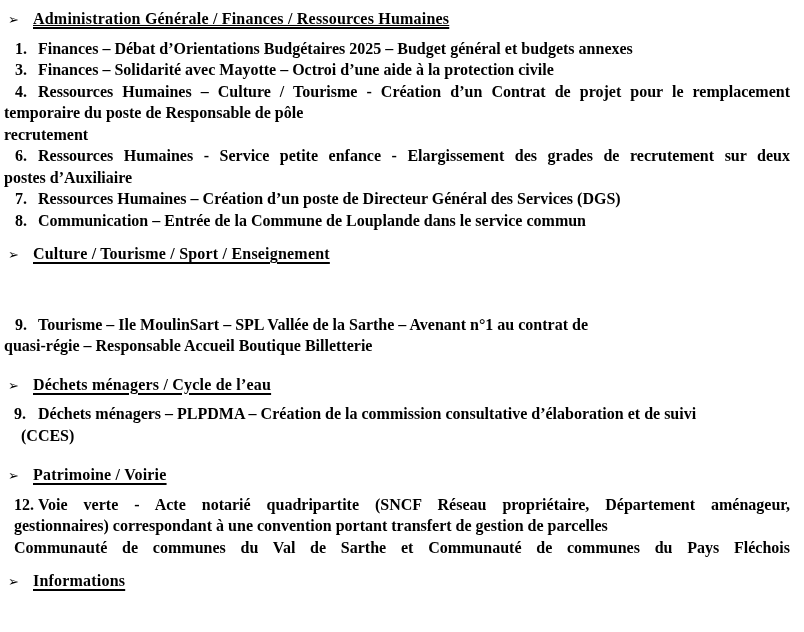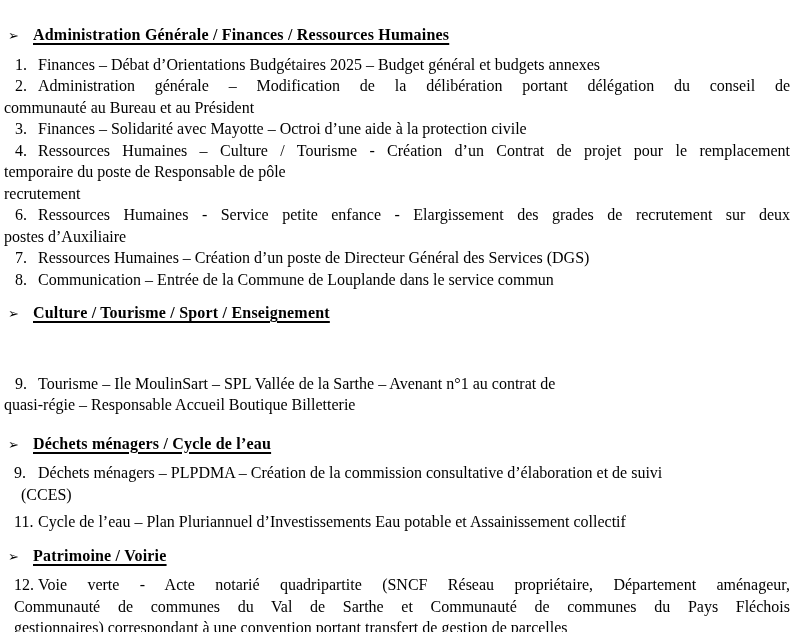--- a/index.html
+++ b/index.html
@@ -15,38 +15,38 @@
   .doc { padding: 8px 14px 0 4px; }
 
   h2.heading {
     font-size: 16px;
     font-weight: bold;
     margin: 12px 0 7px 0;
     padding-left: 29px;
     text-indent: -25px;
     letter-spacing: 0.2px;
   }
-  section:first-of-type h2.heading { margin-top: 16px; }
+  section:first-of-type h2.heading { margin-top: 0; text-decoration: underline; }
 
   .bullet {
     display: inline-block;
     width: 25px;
     font-family: "DejaVu Sans", sans-serif;
     font-size: 13px;
     font-weight: normal;
     text-indent: 0;
   }
   .htext {
     text-decoration: underline;
     text-decoration-thickness: 1.6px;
     text-underline-offset: 3px;
   }
 
   .item { margin: 0; }
-  .line { white-space: normal; }
+  .line { white-space: normal; font-weight: bold; }
   .line.j { text-align: justify; text-align-last: justify; }
 
   .num {
     display: inline-block;
     margin-left: 11px;
     width: 23px;
   }
   .hang   { padding-left: 17px; }
   .hang .num   { margin-left: -7px; width: 24px; }
   .hang12 { padding-left: 10px; }
@@ -60,24 +60,20 @@
 
 <main class="doc">
 
   <section>
     <h2 class="heading"><span class="bullet">➢</span><span class="htext">Administration Générale / Finances / Ressources Humaines</span></h2>
 
     <div class="item">
       <div class="line"><span class="num">1.</span><span>Finances – Débat d’Orientations Budgétaires 2025 – Budget général et budgets annexes</span></div>
     </div>
 
-    <div class="item">
-      <div class="line j"><span class="num">2.</span><span>Administration générale – Modification de la délibération portant délégation du conseil de</span></div>
-      <div class="line">communauté au Bureau et au Président</div>
-    </div>
 
     <div class="item">
       <div class="line"><span class="num">3.</span><span>Finances – Solidarité avec Mayotte – Octroi d’une aide à la protection civile</span></div>
     </div>
 
     <div class="item">
       <div class="line j"><span class="num">4.</span><span>Ressources Humaines – Culture / Tourisme - Création d’un Contrat de projet pour le remplacement</span></div>
       <div class="line">temporaire du poste de Responsable de pôle</div>
     </div>
 
@@ -109,32 +105,29 @@
   </section>
 
   <section>
     <h2 class="heading"><span class="bullet">➢</span><span class="htext">Déchets ménagers / Cycle de l’eau</span></h2>
 
     <div class="item hang pb6">
       <div class="line"><span class="num">9.</span><span>Déchets ménagers – PLPDMA – Création de la commission consultative d’élaboration et de suivi</span></div>
       <div class="line">(CCES)</div>
     </div>
 
-    <div class="item hang">
-      <div class="line"><span class="num">11.</span><span>Cycle de l’eau – Plan Pluriannuel d’Investissements Eau potable et Assainissement collectif</span></div>
-    </div>
   </section>
 
   <section>
     <h2 class="heading"><span class="bullet">➢</span><span class="htext">Patrimoine / Voirie</span></h2>
 
     <div class="item hang12">
       <div class="line j"><span class="num">12.</span><span>Voie verte - Acte notarié quadripartite (SNCF Réseau propriétaire, Département aménageur,</span></div>
+      <div class="line">gestionnaires) correspondant à une convention portant transfert de gestion de parcelles</div>
       <div class="line j">Communauté de communes du Val de Sarthe et Communauté de communes du Pays Fléchois</div>
-      <div class="line">gestionnaires) correspondant à une convention portant transfert de gestion de parcelles</div>
     </div>
   </section>
 
   <section>
     <h2 class="heading"><span class="bullet">➢</span><span class="htext">Informations</span></h2>
   </section>
 
 </main>
 
 </body></html>

